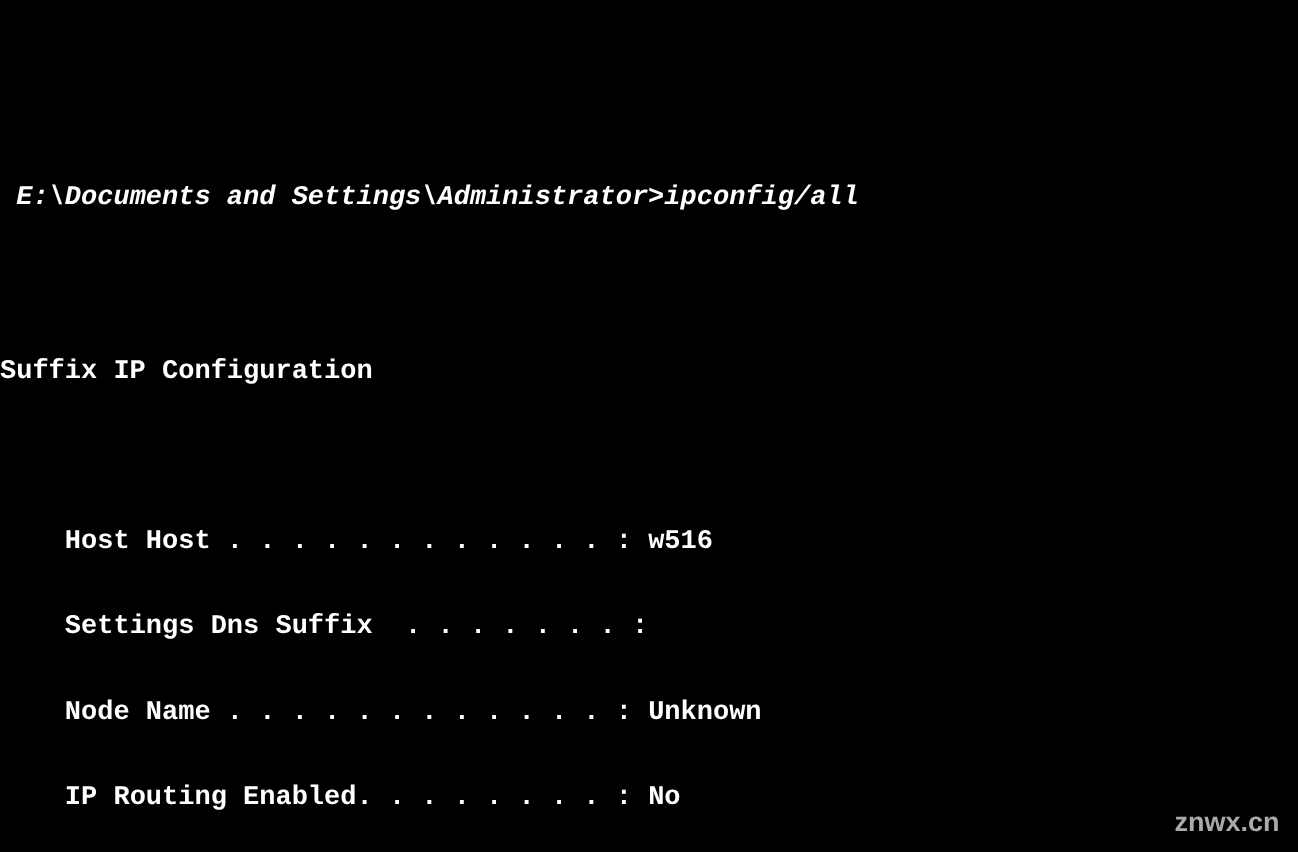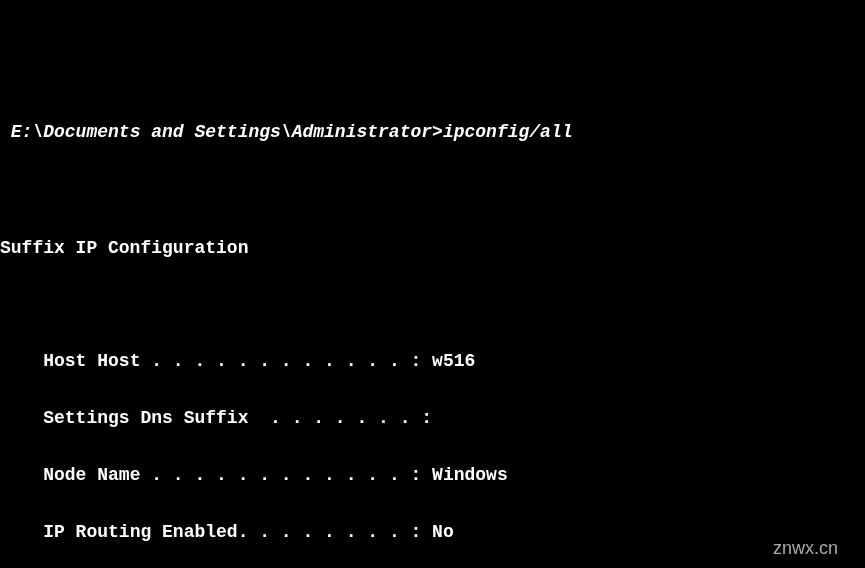--- a/index.html
+++ b/index.html
@@ -17,23 +17,23 @@
       height: 568px;
       padding: 4px 0 0 0;
       white-space: pre;
       line-height: 1.58;
       overflow: hidden;
       position: relative;
     }
     .watermark {
       position: absolute;
       bottom: 6px;
-      right: 27px;
+      right: 12px;
       color: #aaa;
-      font-weight: normal;
+      font-weight: bold;
       font-size: 18px;
       font-family: Arial, sans-serif;
     }
     .line {
       display: block;
     }
     .prompt-line {
       margin-bottom: 2px;
       font-style: italic;
     }
@@ -42,21 +42,21 @@
 <body>
 
 
 
 <span class="line prompt-line"> <span>E:\Documents and Settings\Administrator&gt;</span><span>ipconfig/all</span></span>
 <span class="line"> </span>
 <span class="line">Suffix IP Configuration</span>
 <span class="line"> </span>
 <span class="line">    <span>Host Host . . . . . . . . . . . . :</span> <span>w516</span></span>
 <span class="line">    <span>Settings Dns Suffix  . . . . . . . :</span> <span></span></span>
-<span class="line">    <span>Node Name . . . . . . . . . . . . :</span> <span>Windows</span></span>
+<span class="line">    <span>Node Name . . . . . . . . . . . . :</span> <span>Unknown</span></span>
 <span class="line">    <span>IP Routing Enabled. . . . . . . . :</span> <span>No</span></span>
 
 
 
 
 
 
 
 
 

